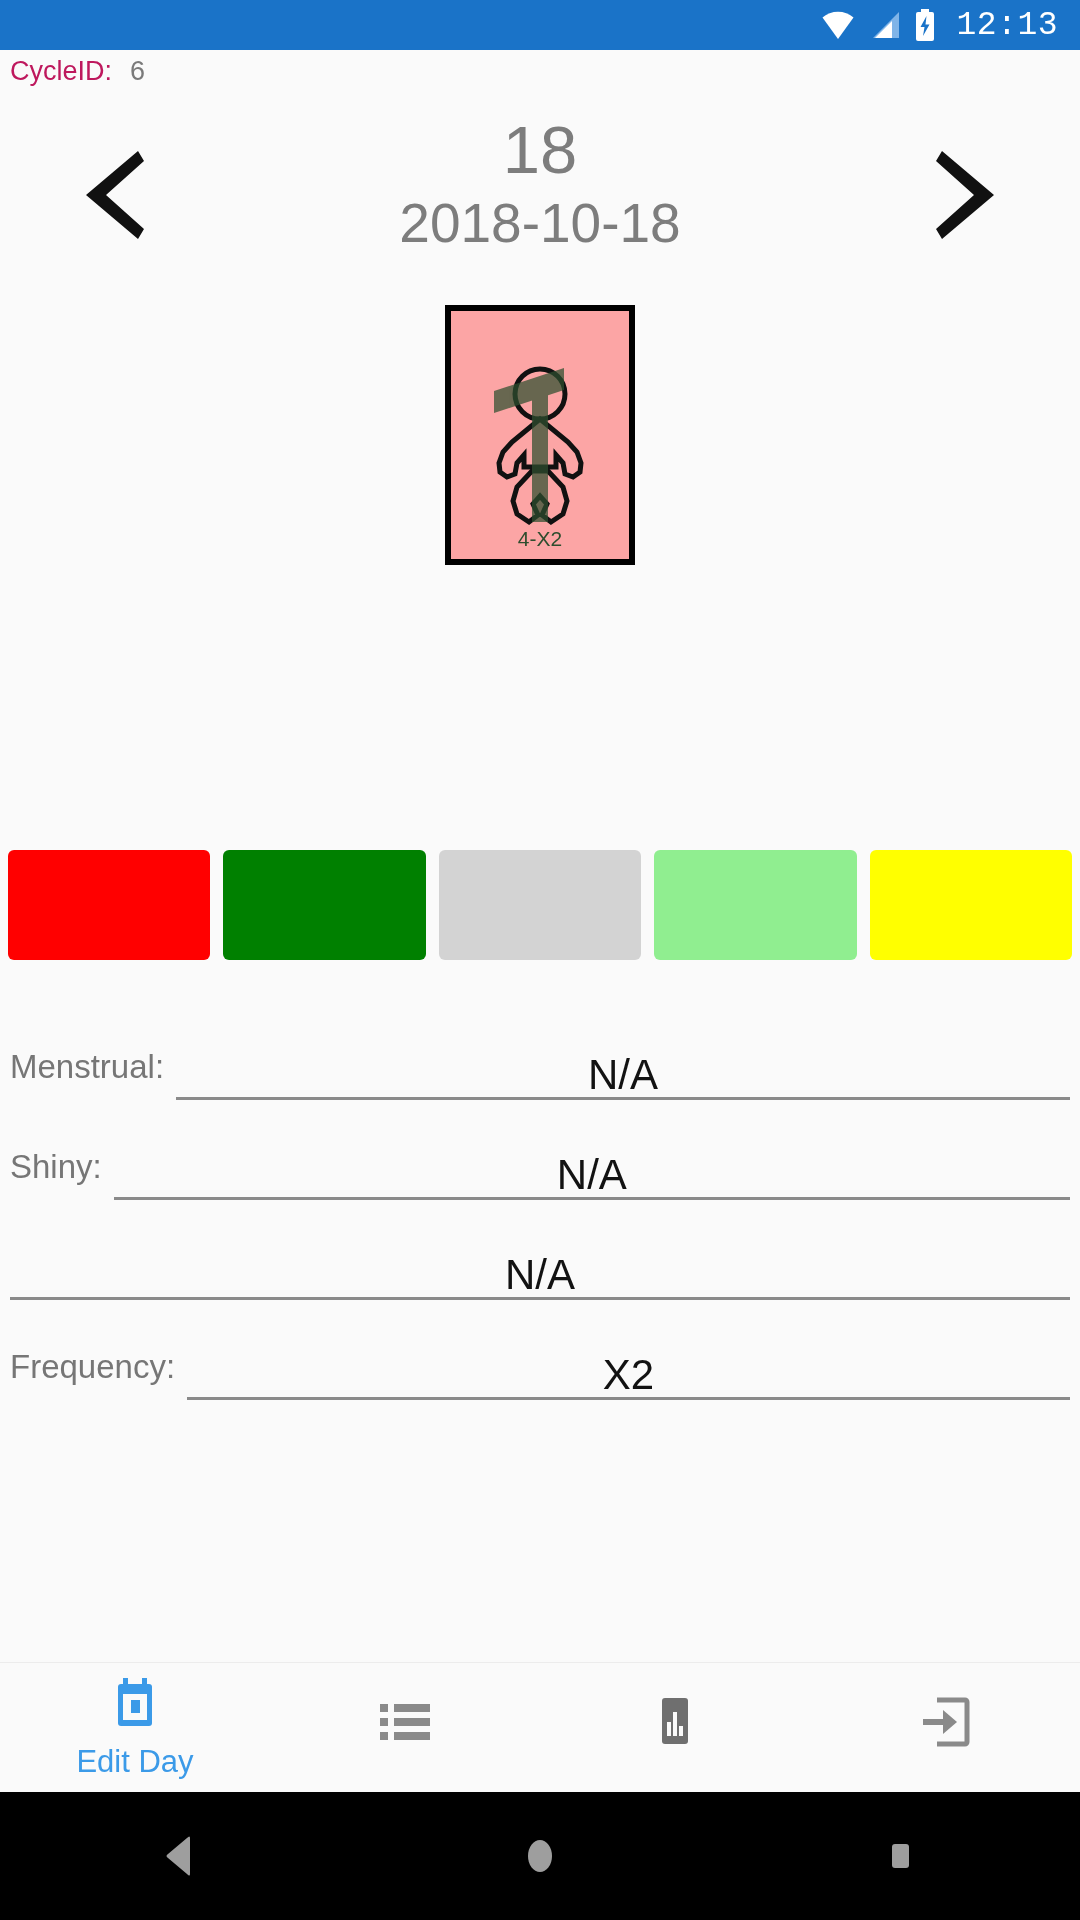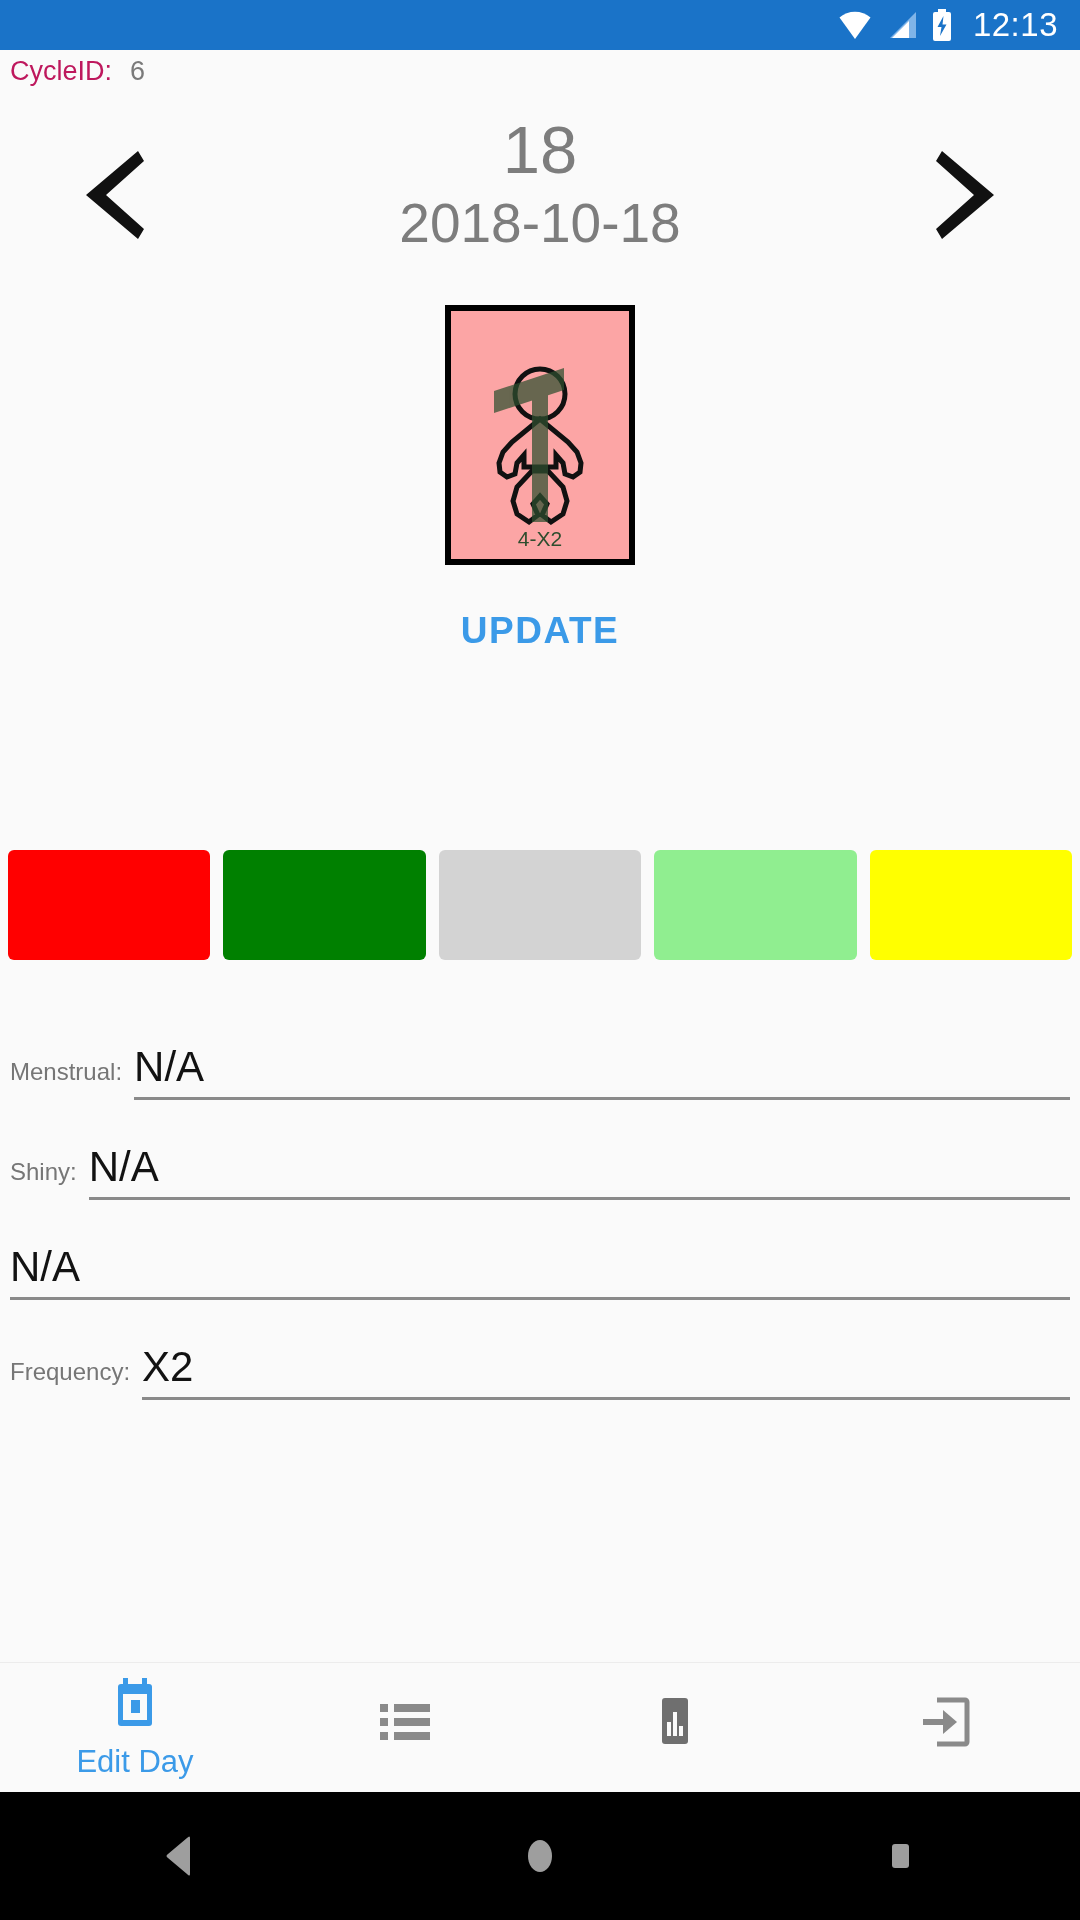--- a/index.html
+++ b/index.html
@@ -14,21 +14,21 @@
   
   .statusbar {
     position: absolute; top: 0; left: 0; width: 1080px; height: 50px;
     background: #1a73c8;
     display: flex; align-items: center; justify-content: flex-end;
     padding-right: 22px; gap: 12px;
   }
   .sb-icon { display: flex; align-items: center; }
   .sb-time {
     color: #ffffff; font-size: 33px; font-weight: 500;
-    letter-spacing: 0.5px; margin-left: 8px;
+    letter-spacing: 0.5px; margin-left: 8px; font-family: Liberation Mono, monospace;
   }
 
   
   .cycle-row {
     position: absolute; top: 56px; left: 10px;
     display: flex; align-items: baseline; gap: 18px;
   }
   .cycle-label { font-size: 27px; color: #be185d; }
   .cycle-value { font-size: 27px; color: #7a7a7a; }
 
@@ -89,26 +89,26 @@
     border: none; cursor: pointer;
   }
 
   
   .form { position: absolute; top: 1000px; left: 0; width: 1080px; }
   .field-row {
     display: flex; align-items: flex-end;
     padding: 0 10px; height: 100px;
   }
   .field-label {
-    font-size: 24px; color: #767676; white-space: nowrap;
+    font-size: 33px; color: #767676; white-space: nowrap;
     padding-bottom: 14px; padding-right: 12px;
   }
   .field-value-wrap {
     flex: 1 1 auto; border-bottom: 3px solid #8a8a8a;
-    padding-bottom: 8px;
+    text-align: center;
   }
   .field-value {
     font-size: 42px; color: #121212; line-height: 1.05;
     white-space: nowrap; overflow: hidden;
   }
 
   
   .bottom-nav {
     position: absolute; bottom: 128px; left: 0; width: 1080px; height: 130px;
     background: #fafafa; display: flex; align-items: center;
@@ -196,23 +196,20 @@
 
         <g fill="#2f4f2f" opacity="0.72">
           <path d="M43 102 L43 80 L113 57 L113 79 Z"></path>
           <rect x="81" y="79" width="16" height="132"></rect>
         </g>
       </svg>
       <span class="card-label">4-X2</span>
     </div>
   </div>
 
-  <div class="update-wrap">
-    <button class="update-btn" style="color: rgb(59, 154, 232);">UPDATE</button>
-  </div>
 
   <div class="swatches">
     <div class="swatch" style="background: rgb(255, 0, 0);"></div>
     <div class="swatch" style="background: rgb(0, 128, 0);"></div>
     <div class="swatch" style="background: rgb(211, 211, 211);"></div>
     <div class="swatch" style="background: rgb(144, 238, 144);"></div>
     <div class="swatch" style="background: rgb(255, 255, 0);"></div>
   </div>
 
   <div class="form">

